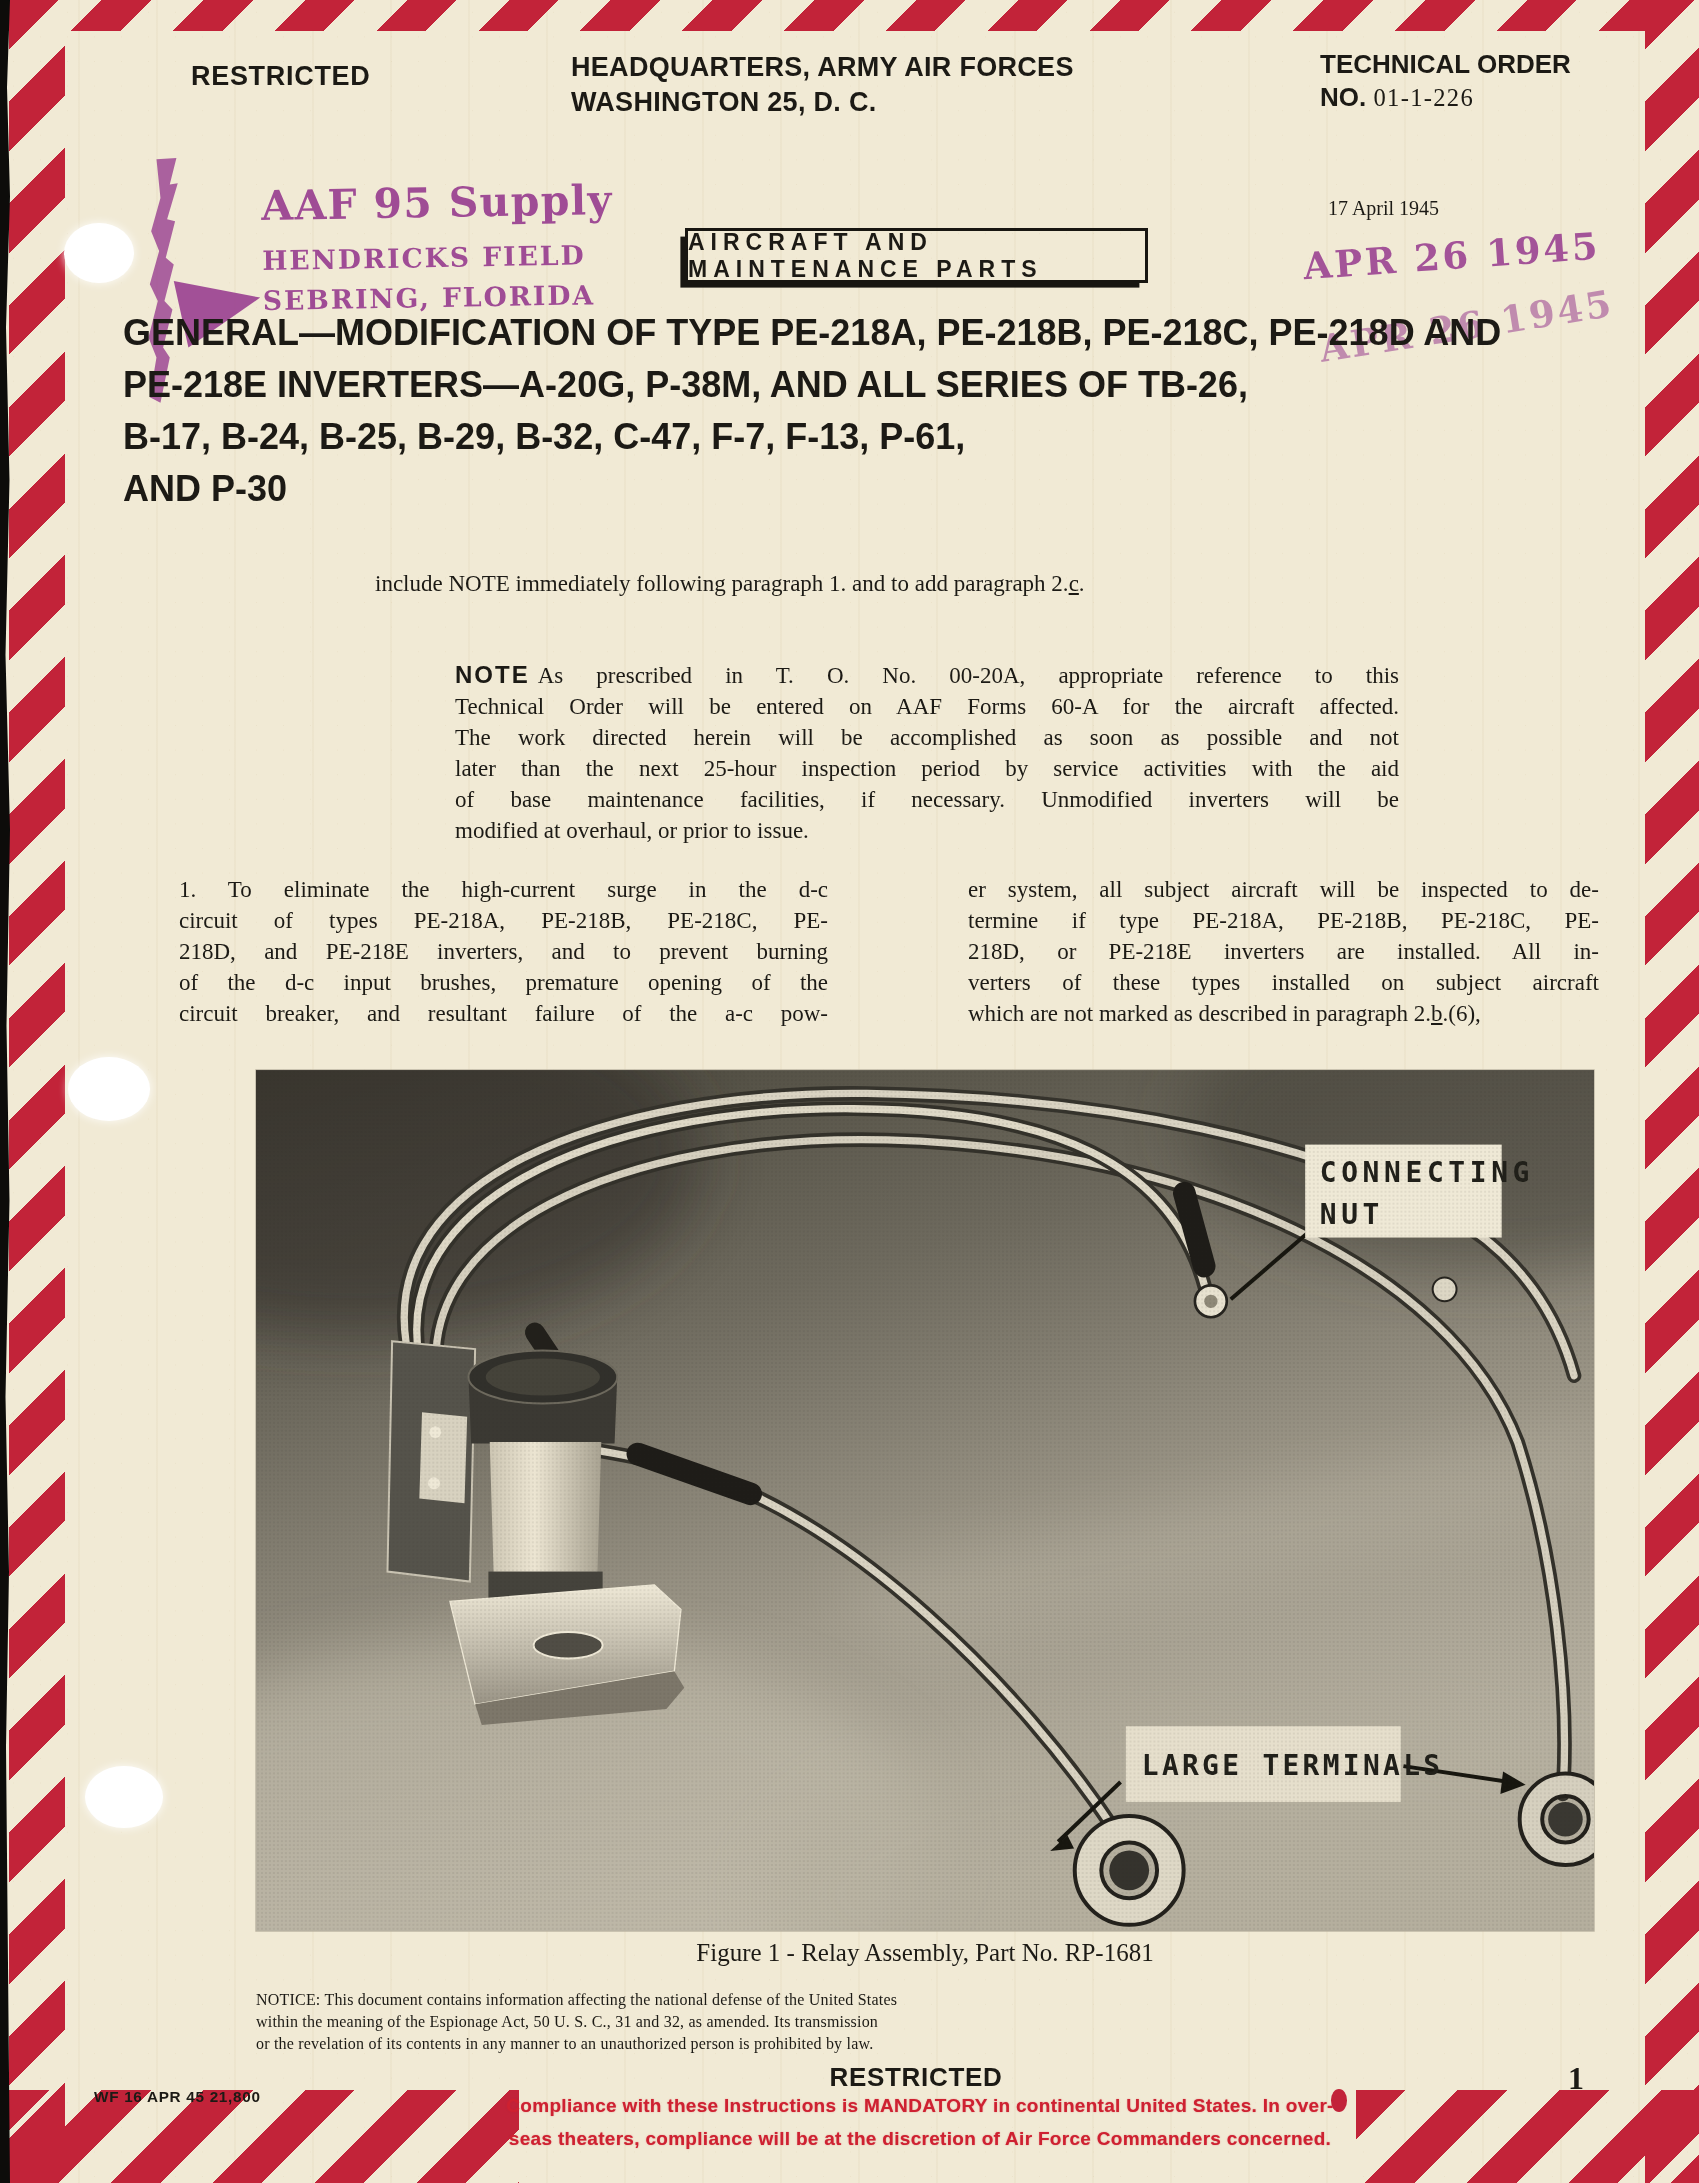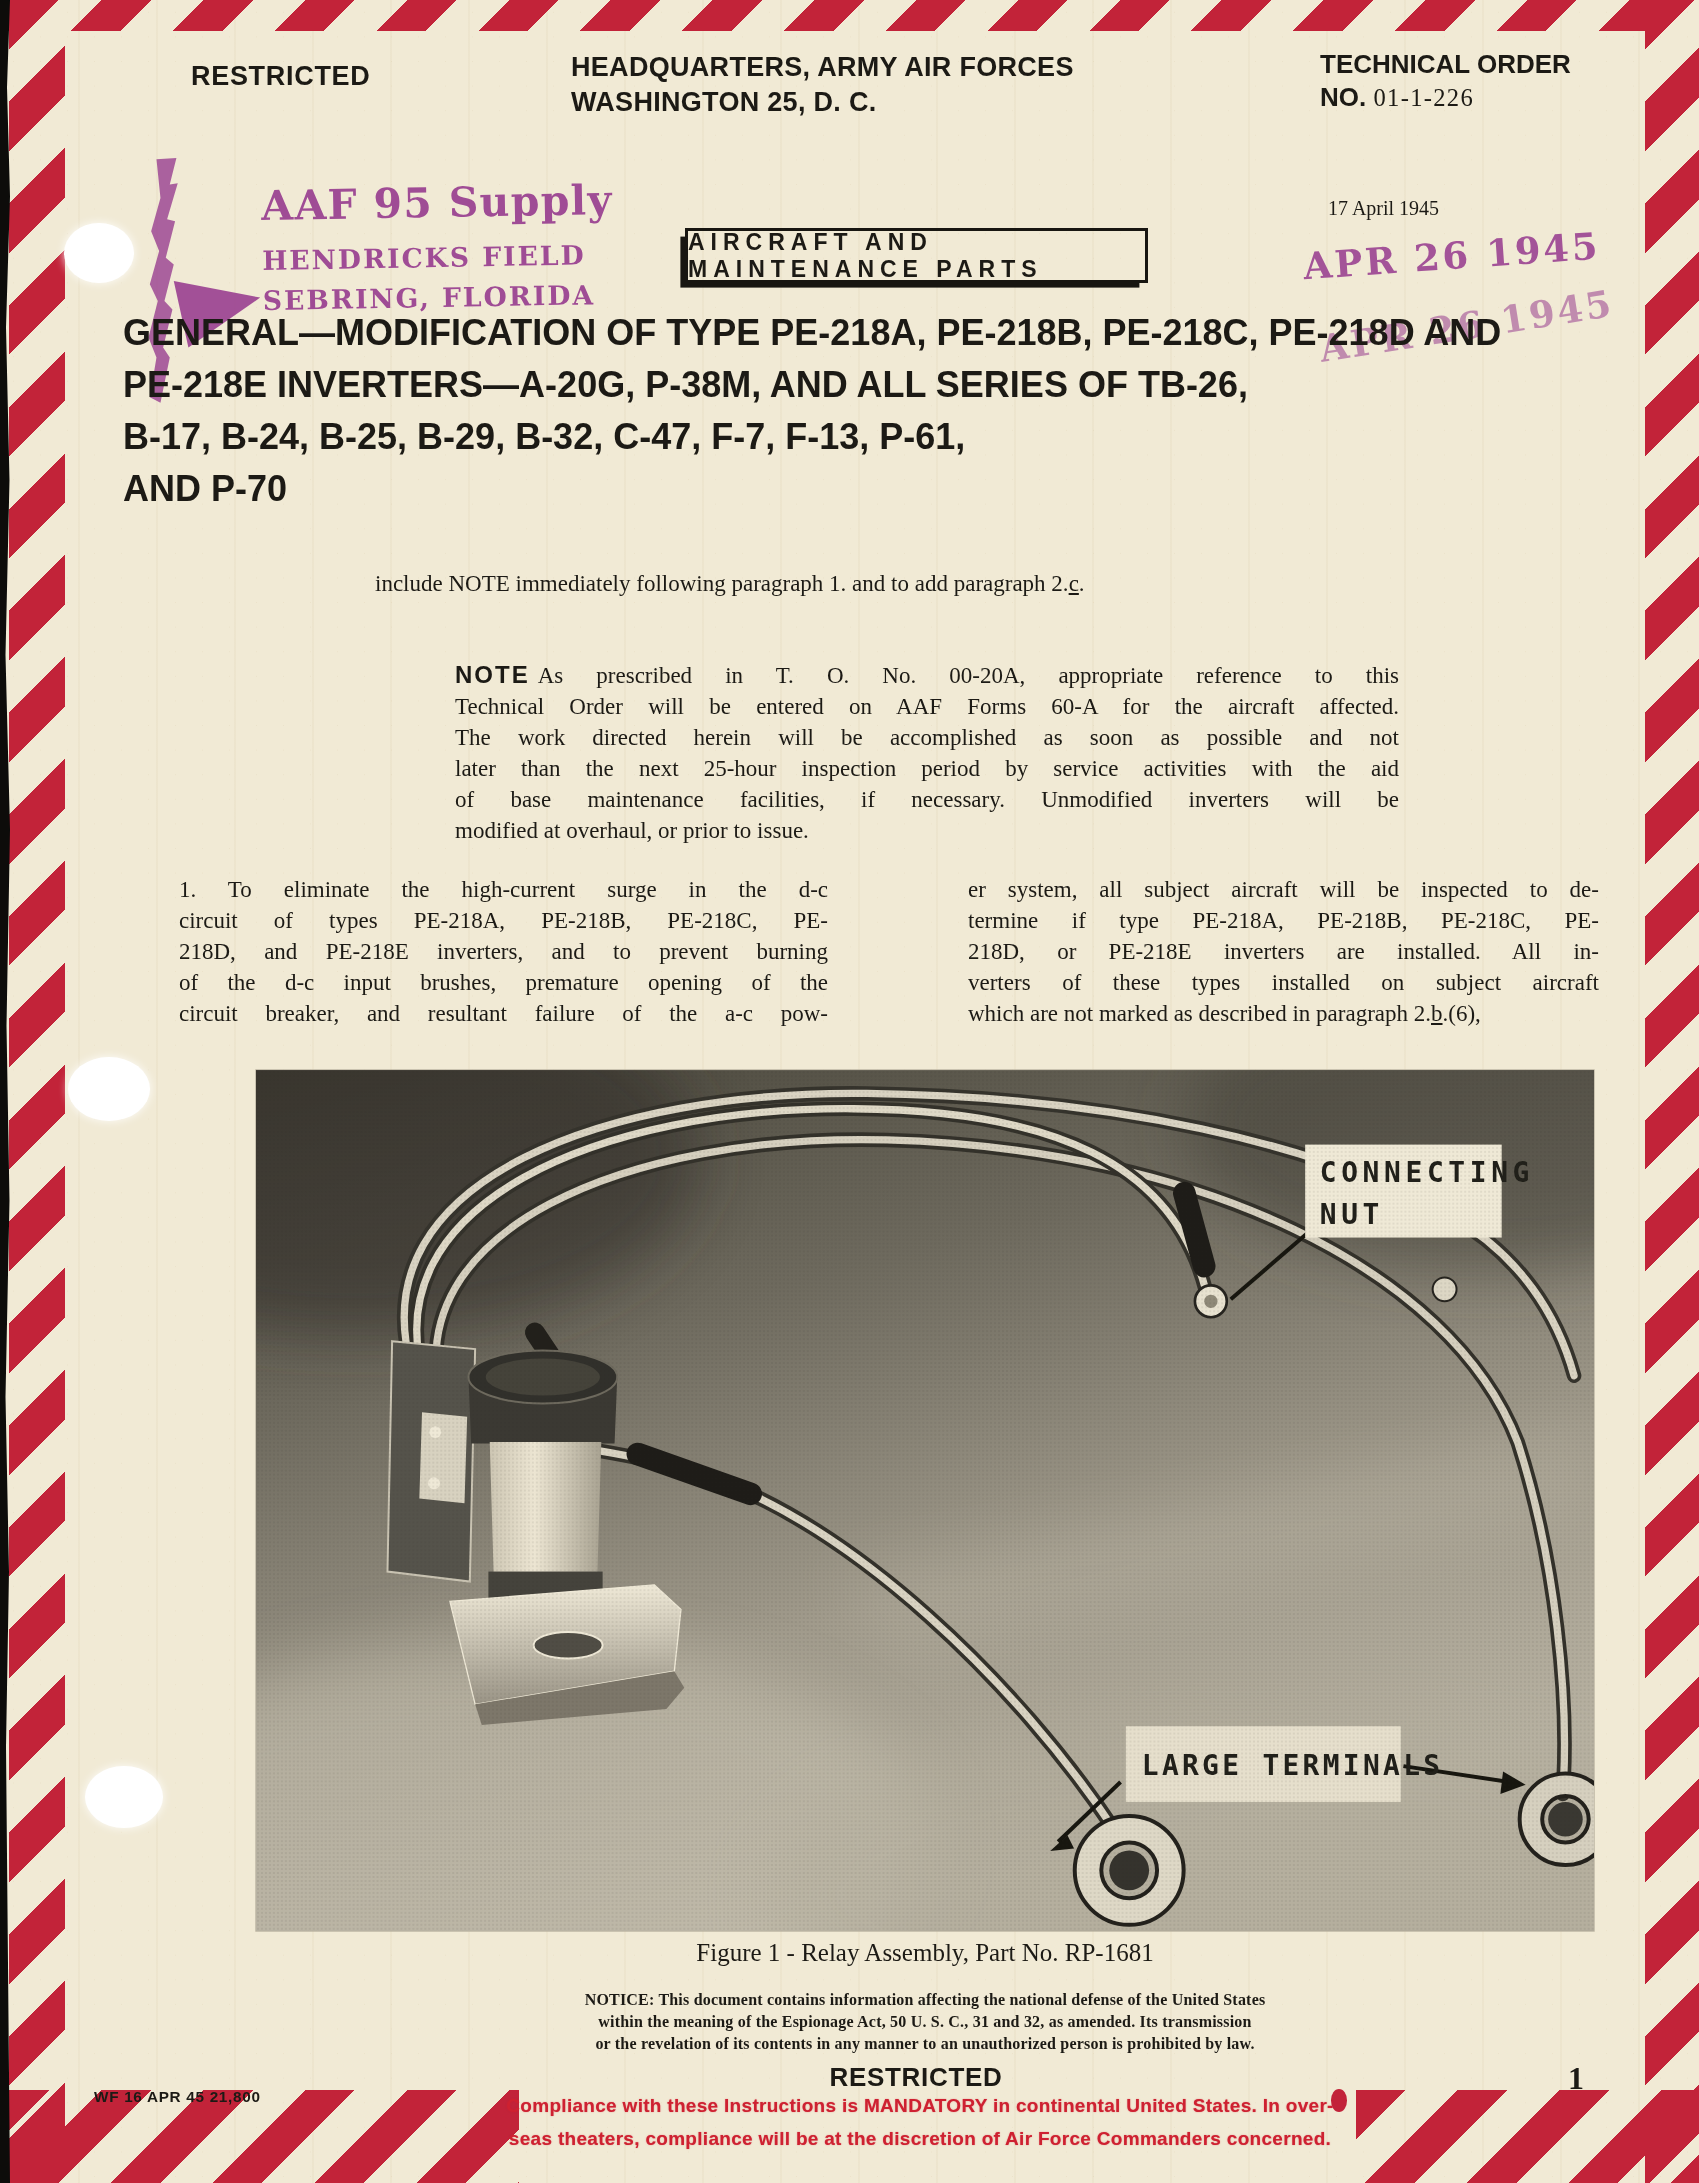--- a/index.html
+++ b/index.html
@@ -53,21 +53,21 @@
   .intro{left:375px;top:567px;width:1106px;font-size:23px;line-height:34px;}
   .note{left:455px;top:659px;width:944px;font-size:23px;line-height:31px;}
   .note-label{font-family:"Liberation Sans",sans-serif;font-weight:bold;font-size:24px;letter-spacing:2px;margin-right:8px;}
   .col{font-size:23px;line-height:31px;}
   .col-left{left:179px;top:874px;width:649px;}
   .col-right{left:968px;top:874px;width:631px;}
   
   .photo{left:256px;top:1070px;width:1338px;height:861px;background:#8f8a7d;box-shadow:0 0 0 0.7px #b9b2a0;}
   
   .caption{left:256px;top:1939px;width:1338px;text-align:center;font-size:25px;}
-  .notice{left:256px;top:1989px;width:1338px;text-align:center;font-weight:bold;font-size:16px;line-height:22px;letter-spacing:0.2px;}
+  .notice{left:256px;top:1989px;width:1338px;font-weight:normal;font-size:16px;line-height:22px;letter-spacing:0.2px;}
   .restricted-bot{left:252px;top:2062px;width:1328px;text-align:center;font-size:26px;letter-spacing:0.7px;z-index:5;}
   .red-compliance{left:372px;top:2089px;width:1096px;text-align:center;color:#ce2131;font-size:19px;line-height:33px;letter-spacing:0.3px;text-shadow:0 0 1.3px rgba(206,33,49,.55);}
   .print-code{left:94px;top:2088px;font-size:15.3px;letter-spacing:0.7px;z-index:6;}
   .page-num{left:1568px;top:2060px;font-size:32px;font-family:"Liberation Serif",serif;font-weight:bold;z-index:6;}
   .red-dot{left:1331px;top:2089px;width:16px;height:22.6px;background:#c22339;border-radius:50%;}
 </style>
 </head>
 <body>
 
 <div class="page">
@@ -108,21 +108,21 @@
     <div class="l3">SEBRING, FLORIDA</div>
   </div>
 
   <div class="abs purple stamp-date1">APR 26 1945</div>
   <div class="abs purple stamp-date2">APR 26 1945</div>
 
   <div class="abs sans b title">
     <div class="nowrap">GENERAL—MODIFICATION OF TYPE PE-218A, PE-218B, PE-218C, PE-218D AND</div>
     <div class="nowrap">PE-218E INVERTERS—A-20G, P-38M, AND ALL SERIES OF TB-26,</div>
     <div class="nowrap">B-17, B-24, B-25, B-29, B-32, C-47, F-7, F-13, P-61,</div>
-    <div class="nowrap">AND P-70</div>
+    <div class="nowrap">AND P-30</div>
   </div>
 
   <div class="abs intro">
     <div><span>include NOTE immediately following paragraph 1. and to add paragraph 2.</span><u>c</u><span>.</span></div>
   </div>
 
   <div class="abs note">
     <div class="jline"><span class="note-label">NOTE</span><span>As prescribed in T. O. No. 00-20A, appropriate reference to this</span></div>
     <div class="jline">Technical Order will be entered on AAF Forms 60-A for the aircraft affected.</div>
     <div class="jline">The work directed herein will be accomplished as soon as possible and not</div>

